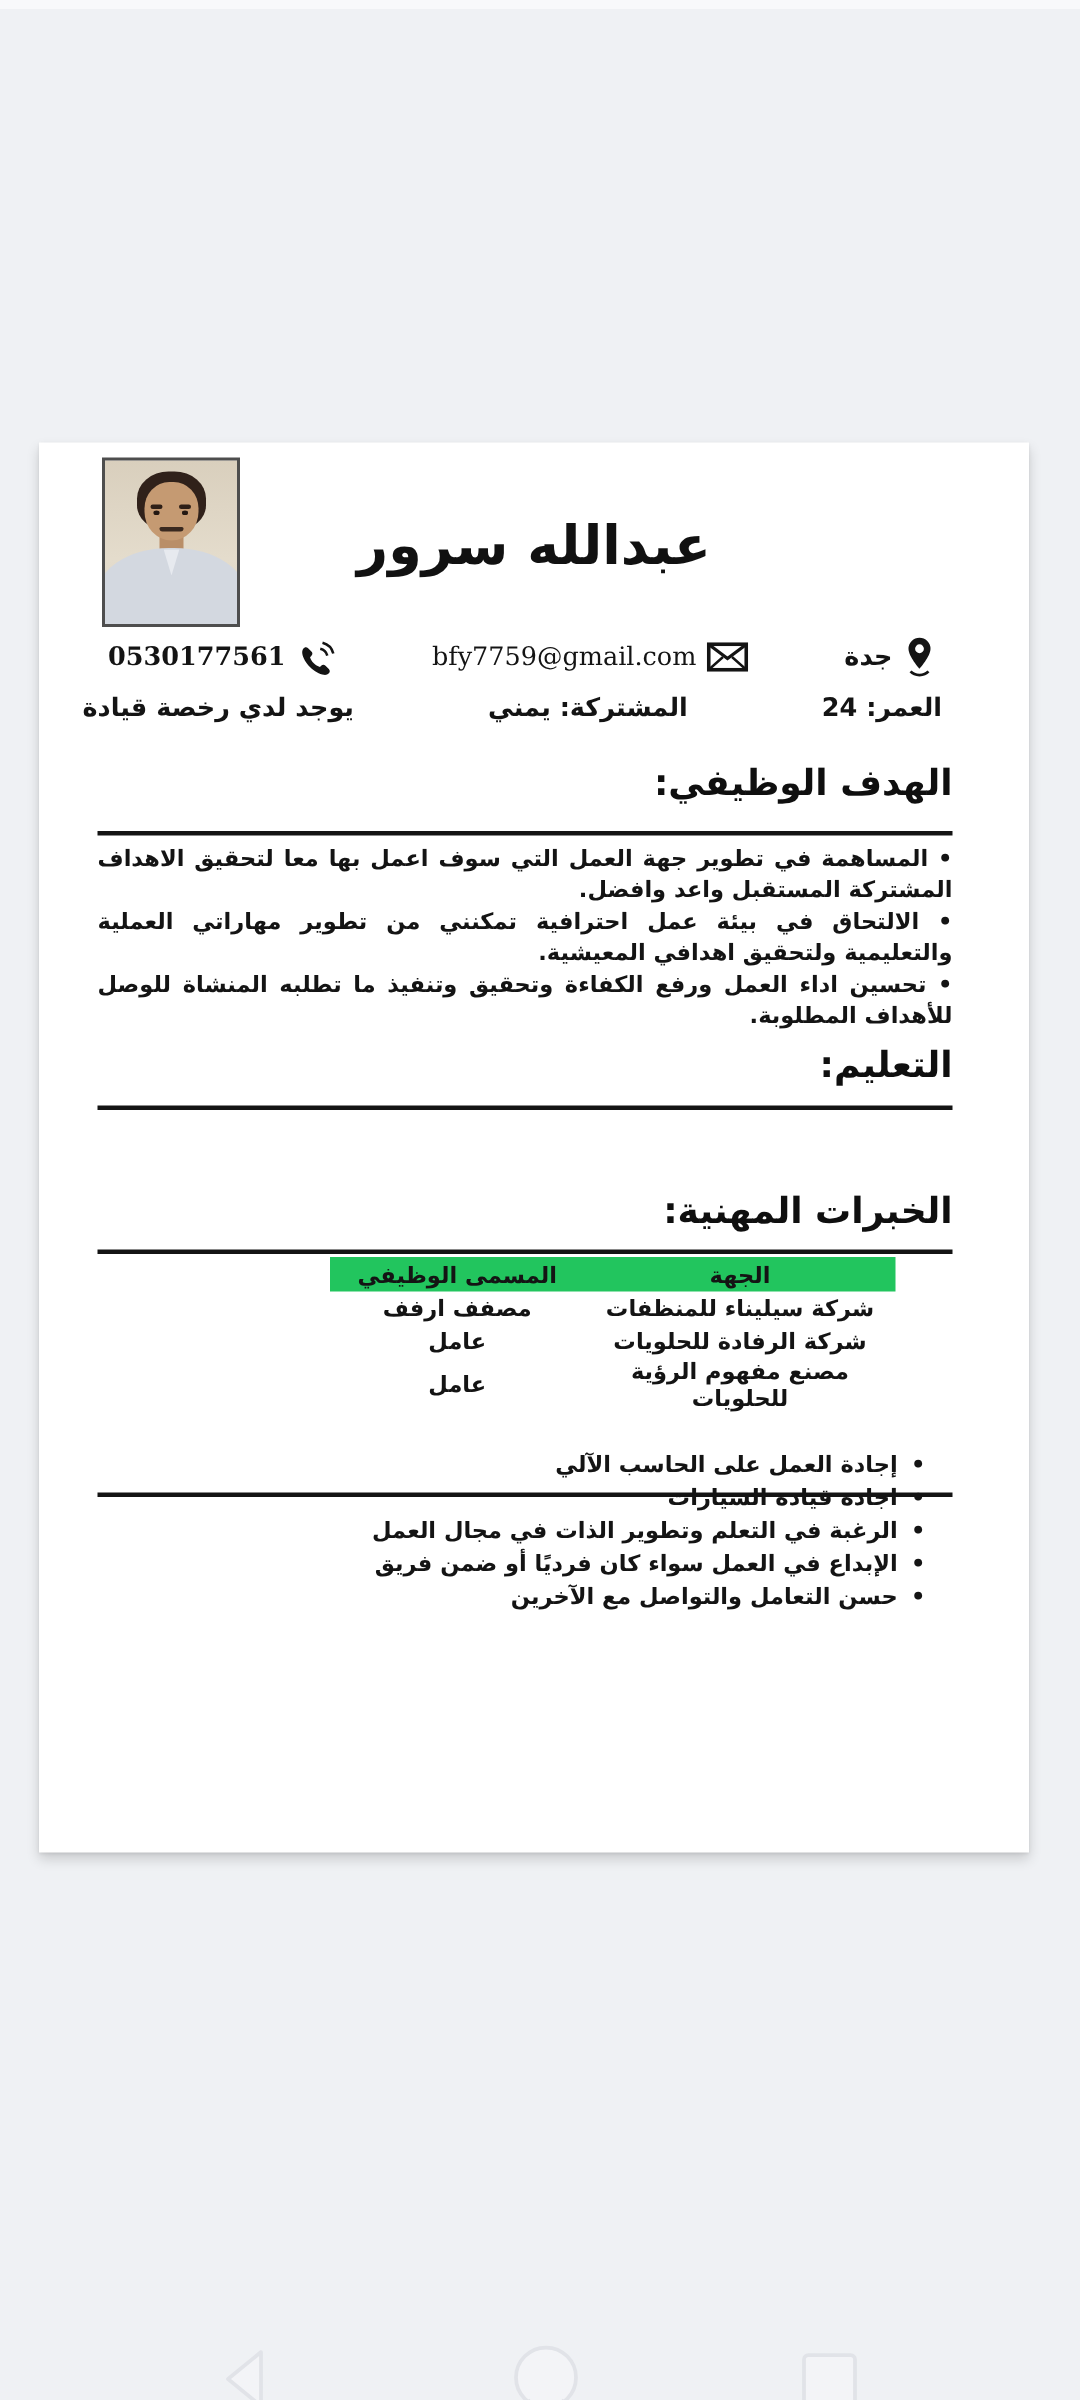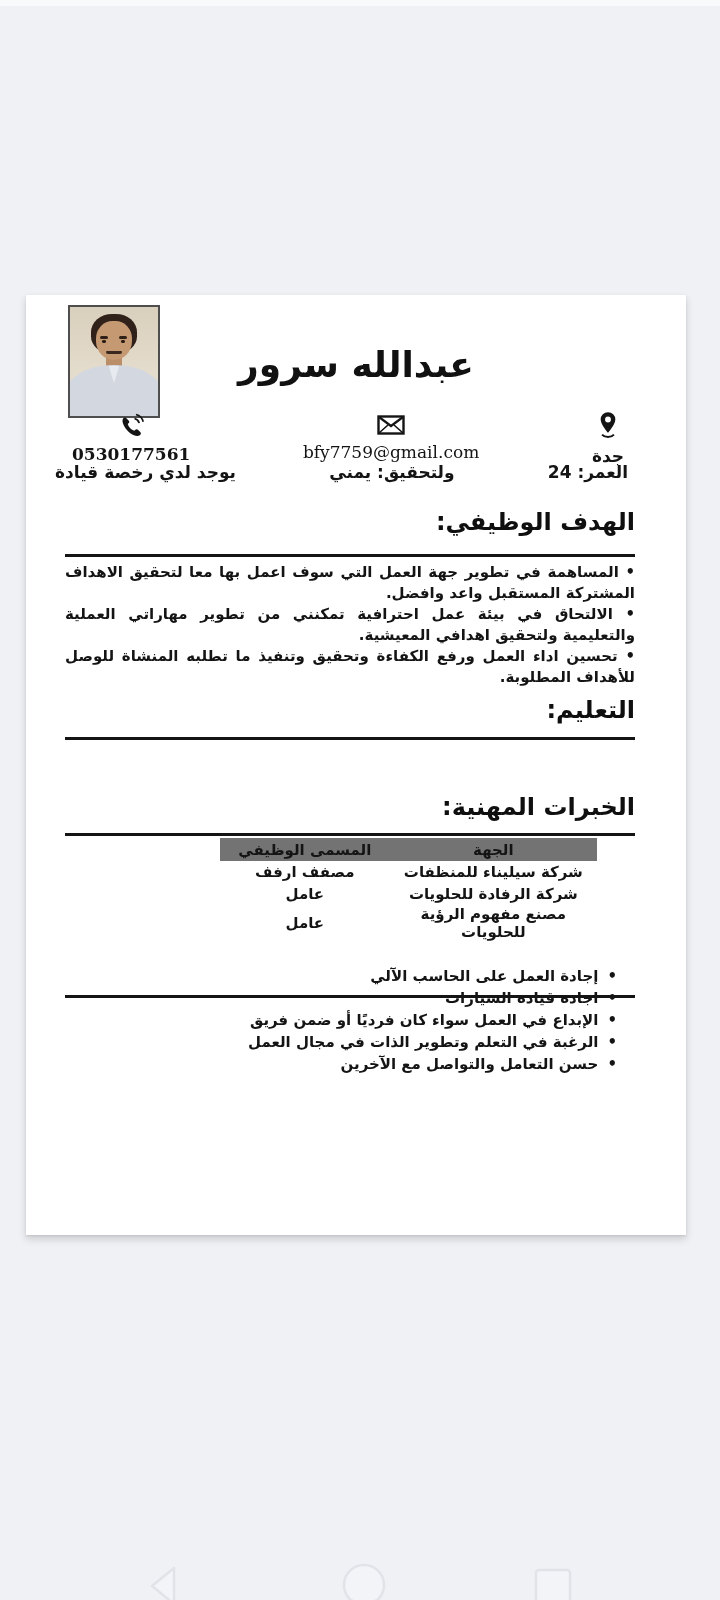--- a/index.html
+++ b/index.html
@@ -40,21 +40,21 @@
 
   
   .name{position:absolute;left:0;right:0;top:48px;margin:0;text-align:center;
     font-size:36px;line-height:1.2;font-weight:bold;color:#111;}
 
   
   .contact-row{position:absolute;display:flex;justify-content:space-between;align-items:center;
     font-size:17px;font-weight:bold;}
   .contact-row-1{top:126px;right:62px;left:46px;height:34px;}
   .contact-row-2{top:162px;right:58px;left:29px;height:30px;}
-  .c-item{display:flex;align-items:center;gap:7px;flex-direction:column;}
+  .c-item{display:flex;align-items:center;gap:7px;}
   .latin{direction:ltr;unicode-bidi:embed;font-family:"DejaVu Serif",serif;}
   .email-text{font-weight:normal;font-size:17px;}
   .phone-text{font-weight:bold;font-size:17px;}
   .cicon{flex:0 0 auto;display:block;}
 
   
   .sec-title{position:absolute;right:51px;left:39px;margin:0;text-align:right;
     font-size:24px;line-height:34px;font-weight:bold;color:#0f0f0f;}
   .rule{position:absolute;right:51px;left:39px;height:3px;background:#141414;}
   .bullets{position:absolute;right:51px;left:39px;margin:0;padding:0;list-style:none;
@@ -67,21 +67,21 @@
   .skl-list li::before{content:"•";margin-left:9px;}
 
   .t-obj-title{top:210px;} .t-obj-rule{top:259px;} .t-obj-list{top:267px;}
   .t-edu-title{top:398px;} .t-edu-rule{top:442px;} .t-edu-list{top:449px;}
   .t-exp-title{top:495px;} .t-exp-rule{top:538px;}
   .t-skl-title{top:650px;} .t-skl-rule{top:700px;} .t-skl-list{top:670px;}
 
   
   .exp-table{position:absolute;top:543px;right:89px;width:377px;border-collapse:collapse;
     font-size:15px;font-weight:bold;text-align:center;color:#141414;}
-  .exp-table th{background:#737373;height:23px;padding:0 4px;font-weight:bold;}
+  .exp-table th{background:#22c55e;height:23px;padding:0 4px;font-weight:bold;}
   .exp-table td{height:22px;padding:0 4px;margin-top:12px;}
   .col-entity{width:55%;} .col-role{width:45%;}
 
   
   .navbar{position:absolute;left:0;top:1558px;width:720px;height:42px;}
   .nav-btn{position:absolute;}
   .nav-back{left:144px;top:6px;}
   .nav-home{left:338px;top:2px;}
   .nav-recents{left:532px;top:8px;}
 </style>
@@ -129,21 +129,21 @@
           <path d="M4.5 9.5C4.2 6 6.8 4.6 8.4 6.2l2.2 2.2c.9.9.9 2-.1 2.9l-.8.8c.5 1.6 1.3 2.9 2.5 4.1 1.2 1.2 2.5 2 4.1 2.5l.8-.8c.9-1 2-1 2.9-.1l2.2 2.2c1.6 1.6.2 4.2-3.3 3.9-2.9-.3-6.4-2.3-9.1-5-2.7-2.7-5-6.4-5.3-9.4z" fill="#141414"></path>
           <path d="M16.5 6.5c2.4.6 4.1 2.3 4.7 4.6" fill="none" stroke="#141414" stroke-width="1.7"></path>
           <path d="M18 2.5c3.8 1 6.3 3.5 7.2 7.2" fill="none" stroke="#141414" stroke-width="1.7"></path>
         </svg>
         <span class="latin phone-text">0530177561</span>
       </div>
     </div>
 
     <div class="contact-row contact-row-2">
       <span>العمر: 24</span>
-      <span>ولتحقيق: يمني</span>
+      <span>المشتركة: يمني</span>
       <span>يوجد لدي رخصة قيادة</span>
     </div>
 
     <h2 class="sec-title t-obj-title">الهدف الوظيفي:</h2>
     <div class="rule t-obj-rule"></div>
     <ul class="bullets obj-list t-obj-list">
       <li>المساهمة في تطوير جهة العمل التي سوف اعمل بها معا لتحقيق الاهداف المشتركة المستقبل واعد وافضل.</li>
       <li>الالتحاق في بيئة عمل احترافية تمكنني من تطوير مهاراتي العملية والتعليمية ولتحقيق اهدافي المعيشية.</li>
       <li>تحسين اداء العمل ورفع الكفاءة وتحقيق وتنفيذ ما تطلبه المنشاة للوصل للأهداف المطلوبة.</li>
     </ul>
@@ -177,22 +177,22 @@
           <td>مصنع مفهوم الرؤية للحلويات</td>
           <td>عامل</td>
         </tr>
       </tbody>
     </table>
 
     <div class="rule t-skl-rule"></div>
     <ul class="bullets skl-list t-skl-list">
       <li>إجادة العمل على الحاسب الآلي</li>
       <li>اجادة قيادة السيارات</li>
+      <li>الرغبة في التعلم وتطوير الذات في مجال العمل</li>
       <li>الإبداع في العمل سواء كان فرديًا أو ضمن فريق</li>
-      <li>الرغبة في التعلم وتطوير الذات في مجال العمل</li>
       <li>حسن التعامل والتواصل مع الآخرين</li>
     </ul>
 
   </div>
 
   <div class="navbar">
     <div class="nav-btn nav-back">
       <svg width="40" height="44" viewBox="0 0 40 44">
         <path d="M30 4 L8 22 L30 40 Z" fill="#f3f4f7" stroke="#e1e3e8" stroke-width="2.5" stroke-linejoin="round"></path>
       </svg>

